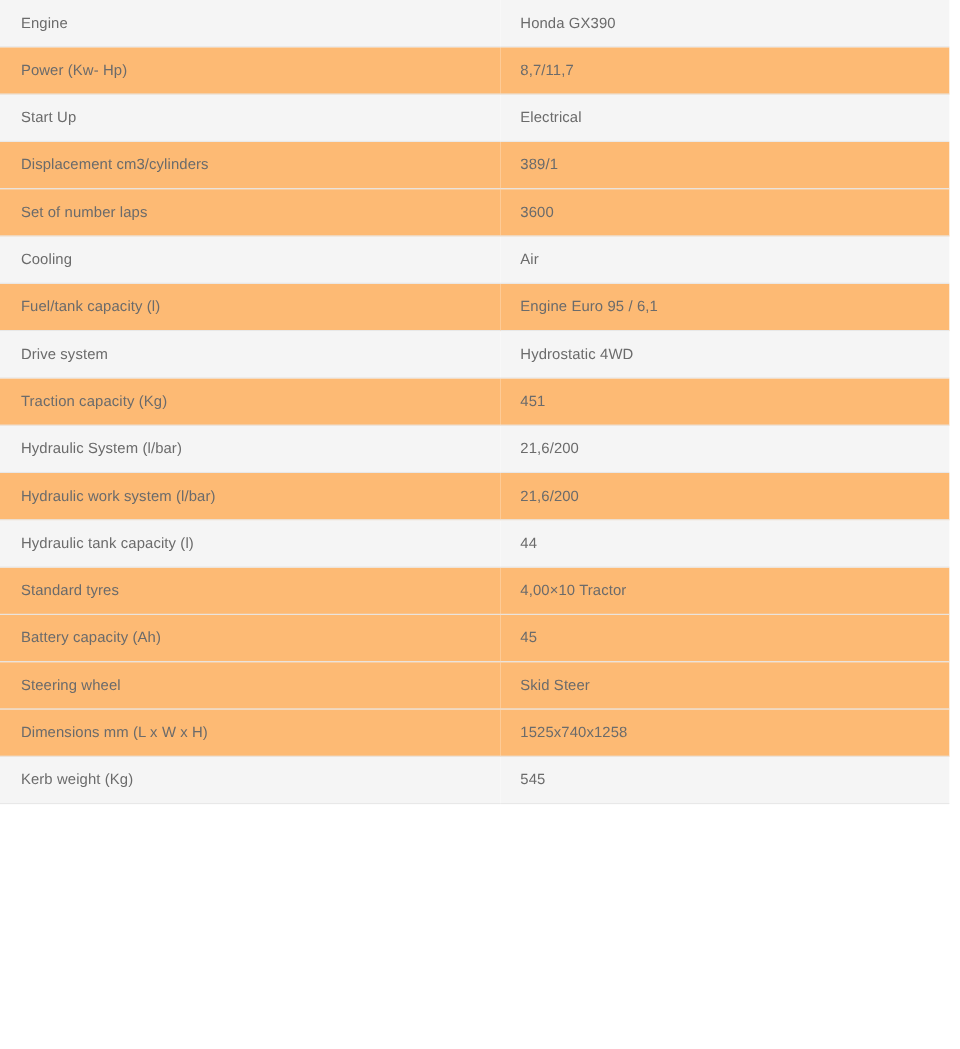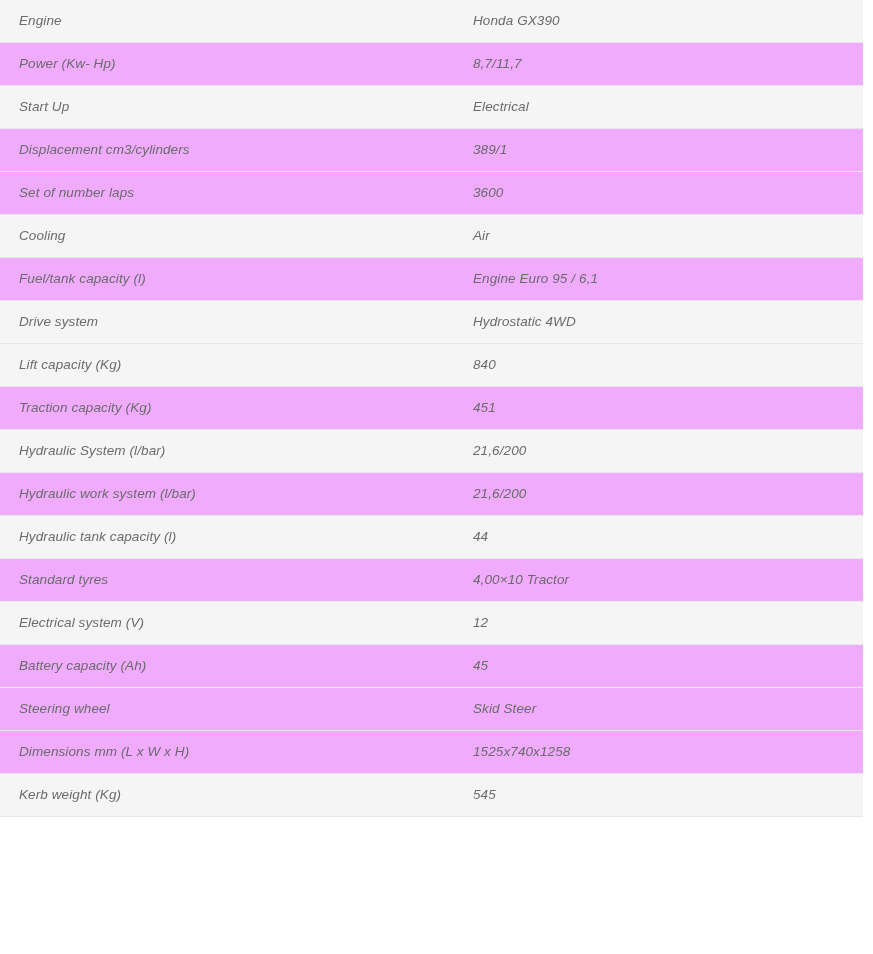--- a/index.html
+++ b/index.html
@@ -19,27 +19,26 @@
     margin: 0 0 0 0;
     border-collapse: collapse;
     table-layout: fixed;
     border-bottom: 1px solid #e4e4e4;
   }
   .spec-table col.label-col { width: 455px; }
   .spec-table col.value-col { width: 408px; }
 
   .spec-table tr {
     border-bottom: 1px solid #e8e8e8;
-    font-style: italic;
   }
   .spec-table tr.odd {
     background: #f5f5f5;
   }
   .spec-table tr.even {
-    background: #f0abfc;
+    background: #fdba74;
   }
   .spec-table td {
     padding: 12px 0 13px 19px;
     font-size: 13.5px;
     line-height: 17px;
     color: #6b6b6b;
     vertical-align: middle;
     letter-spacing: 0.1px;
   }
   .spec-table td.value {
@@ -80,47 +79,39 @@
         <td class="value">Air</td>
       </tr>
       <tr class="even">
         <td class="label">Fuel/tank capacity (l)</td>
         <td class="value">Engine Euro 95 / 6,1</td>
       </tr>
       <tr class="odd">
         <td class="label">Drive system</td>
         <td class="value">Hydrostatic 4WD</td>
       </tr>
-      <tr class="odd">
-        <td class="label">Lift capacity (Kg)</td>
-        <td class="value">840</td>
-      </tr>
       <tr class="even">
         <td class="label">Traction capacity (Kg)</td>
         <td class="value">451</td>
       </tr>
       <tr class="odd">
         <td class="label">Hydraulic System (l/bar)</td>
         <td class="value">21,6/200</td>
       </tr>
       <tr class="even">
         <td class="label">Hydraulic work system (l/bar)</td>
         <td class="value">21,6/200</td>
       </tr>
       <tr class="odd">
         <td class="label">Hydraulic tank capacity (l)</td>
         <td class="value">44</td>
       </tr>
       <tr class="even">
         <td class="label">Standard tyres</td>
         <td class="value">4,00×10 Tractor</td>
-      </tr>
-      <tr class="odd">
-        <td class="label">Electrical system (V)</td>
-        <td class="value">12</td>
       </tr>
       <tr class="even">
         <td class="label">Battery capacity (Ah)</td>
         <td class="value">45</td>
       </tr>
       <tr class="even">
         <td class="label">Steering wheel</td>
         <td class="value">Skid Steer</td>
       </tr>
       <tr class="even">

